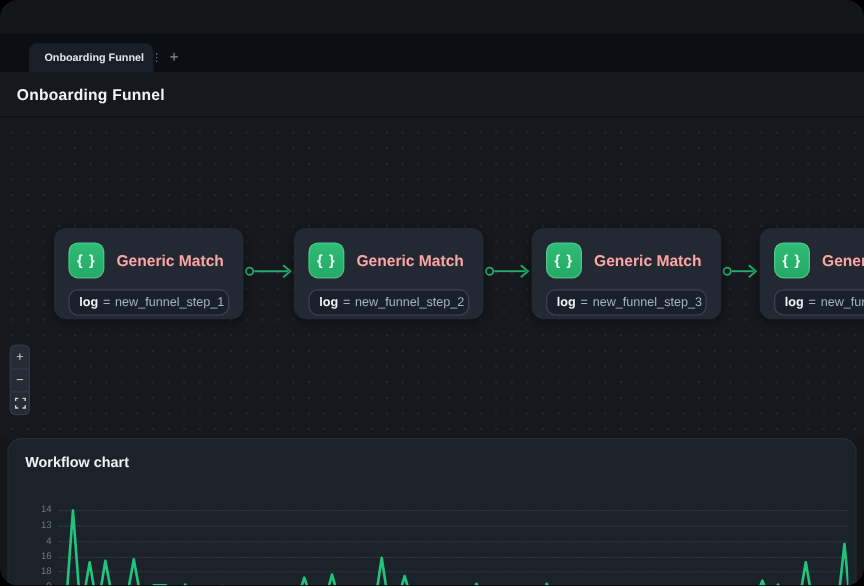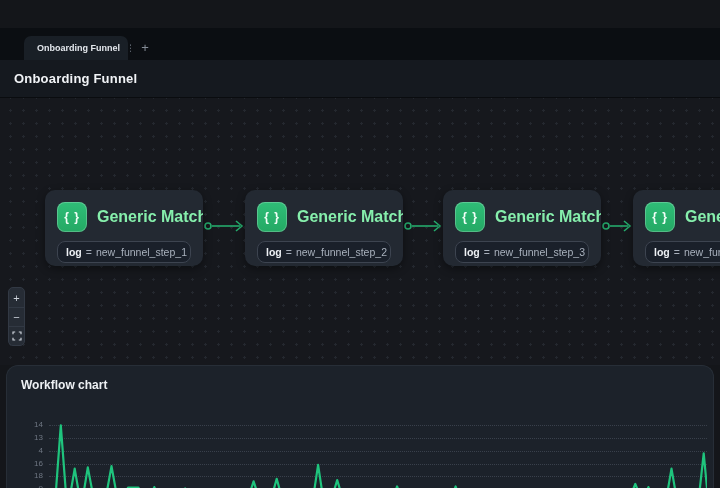--- a/index.html
+++ b/index.html
@@ -1,19 +1,19 @@
 <!DOCTYPE html>
 <html><head>
 <meta charset="utf-8">
 <style>
   * { margin:0; padding:0; box-sizing:border-box; }
   html,body { background:#000; }
   #app {
     position:relative; width:720px; height:488px; overflow:hidden;
-    background:#14161a; font-family:"Liberation Sans", sans-serif;
+    background:#14161a; font-family:"Liberation Sans", sans-serif;border-radius:15px;
     -webkit-font-smoothing:antialiased;
   }
   
   .tabbar { position:absolute; top:28px; left:0; right:0; height:32px; background:#0b0e12; }
   .tab {
     position:absolute; left:24px; bottom:0; width:104px; height:24px;
     background:#191f26; border-radius:7px 7px 0 0;
     display:flex; align-items:center; gap:6px; padding:0 7px;
   }
   .tab-label { font-size:9px; font-weight:700; color:#e3e7ec; white-space:nowrap; }
@@ -43,21 +43,21 @@
     box-shadow:0 3px 8px rgba(0,0,0,.4);
   }
   .node-head { display:flex; align-items:center; gap:10px; }
   .node-icon {
     width:30px; height:30px; flex:0 0 30px; border-radius:8px;
     background:linear-gradient(180deg,#2fbd77,#24a964);
     box-shadow:inset 0 0 0 1px rgba(255,255,255,.22);
     color:#f2fff8; font-weight:700; font-size:12px;
     display:flex; align-items:center; justify-content:center; letter-spacing:1px;
   }
-  .node-title { font-size:16px; font-weight:600; color:#86efac; white-space:nowrap; }
+  .node-title { font-size:13px; font-weight:600; color:#fca5a5; white-space:nowrap; }
   .node-pill {
     margin-top:9px; display:flex; align-items:center; gap:4px;
     background:#1a202a; border:1px solid #3d4450; border-radius:8px;
     padding:4px 8px; font-size:10.5px; color:#a9b1bd; white-space:nowrap; overflow:hidden;
   }
   .pill-key { color:#eef1f5; font-weight:700; }
   
   .zoom-panel {
     position:absolute; left:8px; top:189px; width:17px;
     background:#262c35; border:1px solid #323944; border-radius:5px;

